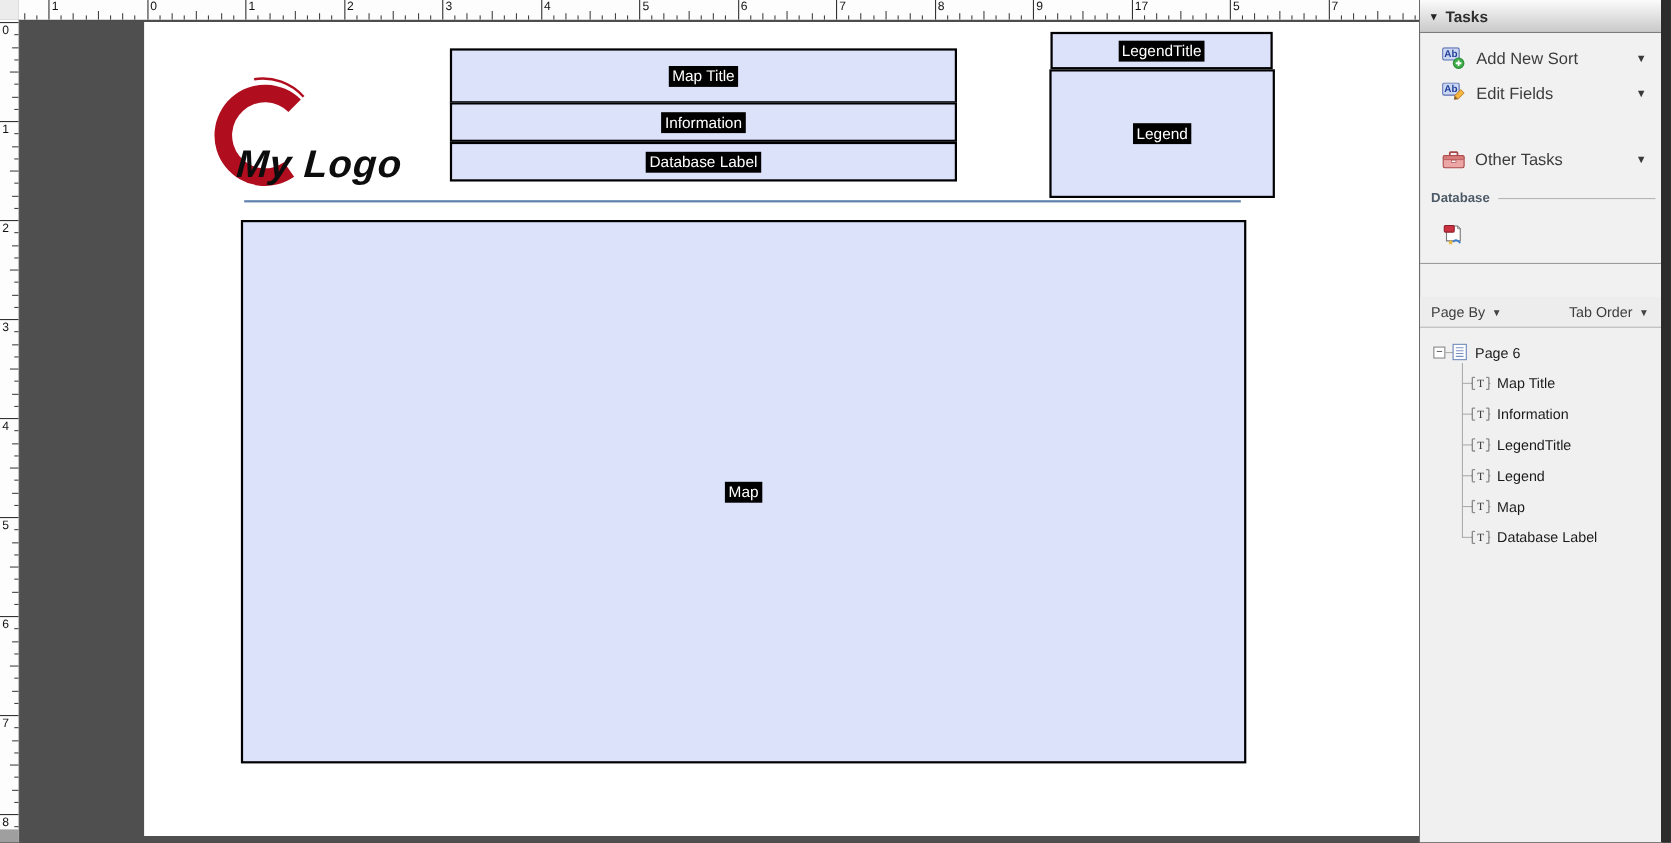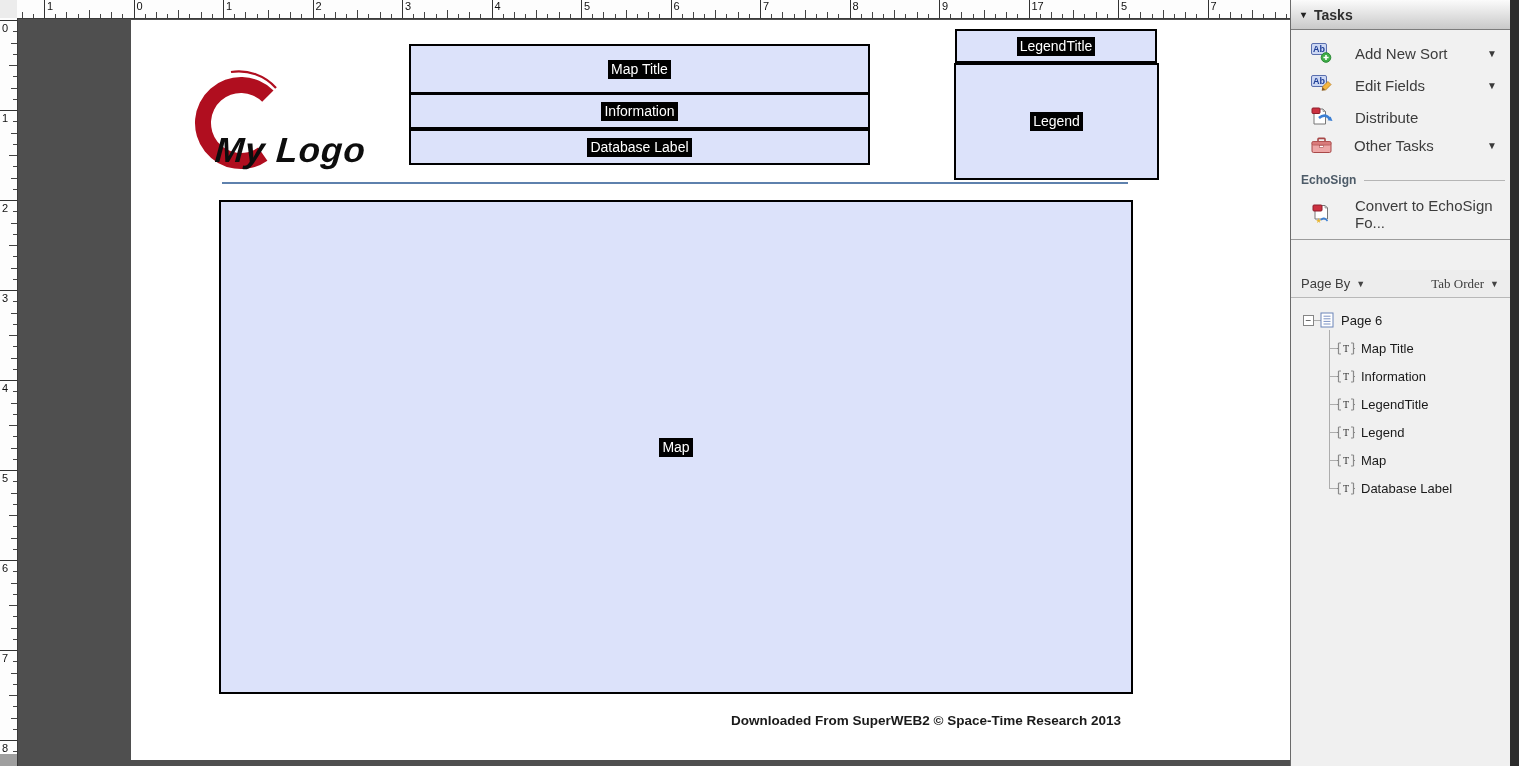--- a/index.html
+++ b/index.html
@@ -36,36 +36,36 @@
   
   #panel{left:1290px;top:0;width:220px;height:766px;background:#f1f1f1;
          border-left:1px solid #6a6a6a;}
   #edge-strip{left:1510px;top:0;width:9px;height:766px;background:#2c2c2c;}
   #tasks-header{left:0;top:0;width:220px;height:30px;
       background:linear-gradient(#fbfbfb,#c9c9c9);
       border-bottom:1px solid #7c7c7c;display:flex;align-items:center;
       font-size:14px;font-weight:700;color:#2e2e2e;padding-left:10px;box-sizing:border-box;}
   .hdr-caret{font-size:10px;margin-right:8px;color:#222;}
   .t-row{position:absolute;left:0;width:220px;height:32px;display:flex;
-         align-items:center;padding-left:20px;box-sizing:border-box;gap:22px;
+         align-items:center;padding-left:20px;box-sizing:border-box;gap:9px;
          font-size:15px;color:#3c3c3c;cursor:default;}
   .t-arrow{margin-left:auto;margin-right:14px;font-size:10px;color:#3a3a3a;}
   #echosign-header{left:0;top:172px;width:220px;height:16px;display:flex;align-items:center;
          padding-left:10px;box-sizing:border-box;font-size:12px;font-weight:700;color:#4d5b68;}
   #echosign-header .rule{flex:1;border-top:1px solid #b5b5b5;margin:0 6px 0 8px;}
   #section-div{left:0;top:239px;width:220px;height:0;border-top:1px solid #9c9c9c;}
   #fields-header{left:0;top:240px;width:220px;height:28px;background:#f4f4f4;
       border-top:1px solid #ffffff;border-bottom:1px solid #c6c6c6;
       display:flex;align-items:center;padding-left:10px;box-sizing:border-box;
       font-size:15px;font-weight:700;color:#1f1f1f;}
   #sortbar{left:0;top:270px;width:220px;height:28px;background:#ededed;
       border-bottom:1px solid #b8b8b8;display:flex;align-items:center;
       padding:0 12px 0 10px;box-sizing:border-box;font-size:13px;color:#3d3d3d;}
   .sb-caret{font-size:9px;color:#444;margin-left:6px;}
-  #sort-tab{margin-left:auto;display:flex;align-items:center;font-family:Liberation Serif, serif;}
+  #sort-tab{margin-left:auto;display:flex;align-items:center;}
 
   
   #tree{left:0;top:299px;width:220px;height:467px;background:#f0f0f0;}
   .tree-row{position:absolute;left:0;width:220px;height:28px;display:flex;
             align-items:center;font-size:13px;color:#1a1a1a;}
   .tree-row .lbl{margin-left:6px;}
   .expander{position:absolute;left:12px;width:11px;height:11px;background:#fff;
             border:1px solid #858585;box-sizing:border-box;display:flex;align-items:center;
             justify-content:center;font-size:10px;line-height:9px;color:#333;}
   .conn{position:absolute;background:#adadad;}
@@ -310,21 +310,20 @@
     <div class="field" style="left:824px;top:9px;width:198px;height:30px">
       <span class="chip">LegendTitle</span>
     </div>
     <div class="field" style="left:823px;top:43px;width:201px;height:113px">
       <span class="chip">Legend</span>
     </div>
     <div class="field" style="left:88px;top:180px;width:910px;height:490px">
       <span class="chip">Map</span>
     </div>
 
-    <div id="footer-text" class="abs">Downloaded From SuperWEB2 © Space-Time Research 2013</div>
   </div>
 
   <div id="panel" class="abs">
 
     <div id="tasks-header" class="abs">
       <span class="hdr-caret">▾</span>
       <span>Tasks</span>
     </div>
 
     <div class="t-row" style="top:37px">
@@ -348,62 +347,49 @@
           <g transform="translate(18.5,8) rotate(45)">
             <rect x="-2.2" y="0" width="4.4" height="8" fill="#f5b63f" stroke="#b3751d" stroke-width="0.7"></rect>
             <polygon points="-2.2,8 2.2,8 0,11" fill="#8a5a1e"></polygon>
           </g>
         </svg>
       </span>
       <span>Edit Fields</span>
       <span class="t-arrow">▼</span>
     </div>
 
-    <div class="t-row" style="top:101px">
-      <span class="icon">
-        <svg width="22" height="20" viewBox="0 0 22 20">
-          <path d="M3 2 h9 l2.5 2.5 V17 H3 Z" fill="#fff" stroke="#777"></path>
-          <path d="M12 2 l2.5 2.5 H12 Z" fill="#ddd" stroke="#777" stroke-width="0.6"></path>
-          <rect x="1" y="1" width="8" height="5.5" rx="1" fill="#cc3140" stroke="#8d1f2c"></rect>
-          <path d="M8 11 q6 -5 11 1" fill="none" stroke="#3b7fd4" stroke-width="2.6"></path>
-          <polygon points="19.6,9.4 21.5,14 16.6,13.3" fill="#3b7fd4"></polygon>
-        </svg>
-      </span>
-      <span>Distribute</span>
-    </div>
 
     <div class="t-row" style="top:129px">
       <span class="icon">
         <svg width="21" height="18" viewBox="0 0 21 18">
           <path d="M7 6 V3.2 Q7 2.4 7.8 2.4 H13.2 Q14 2.4 14 3.2 V6" fill="none" stroke="#a84848" stroke-width="1.6"></path>
           <rect x="1" y="5.5" width="19" height="11" rx="1.5" fill="#eda6a6" stroke="#a84848"></rect>
           <rect x="1" y="5.5" width="19" height="3.6" rx="1.5" fill="#d97b7b" stroke="#a84848" stroke-width="0.6"></rect>
           <rect x="8.4" y="9.6" width="4.2" height="2" fill="#fff" stroke="#a84848" stroke-width="0.6"></rect>
         </svg>
       </span>
       <span>Other Tasks</span>
       <span class="t-arrow">▼</span>
     </div>
 
     <div id="echosign-header" class="abs">
-      <span>EchoSign</span>
+      <span>Database</span>
       <span class="rule"></span>
     </div>
 
     <div class="t-row" style="top:198px">
       <span class="icon">
         <svg width="22" height="20" viewBox="0 0 22 20">
           <path d="M4 1.5 h10 l2.5 2.5 V15 H4 Z" fill="#fff" stroke="#777"></path>
           <path d="M14 1.5 l2.5 2.5 H14 Z" fill="#ddd" stroke="#777" stroke-width="0.6"></path>
           <rect x="2" y="1" width="9" height="6" rx="1" fill="#cc3140" stroke="#8d1f2c"></rect>
           <text x="4.6" y="19" font-size="7" fill="#e8b633" font-family="Liberation Sans">★</text>
           <path d="M10 16 q2.5 -3 5 -0.5 l1.5 1.5" fill="none" stroke="#3b7fd4" stroke-width="1.6"></path>
         </svg>
       </span>
-      <span>Convert to EchoSign Fo...</span>
     </div>
 
     <div id="section-div" class="abs"></div>
 
 
     <div id="sortbar" class="abs">
       <span>
         <span>Page By</span>
       </span>
       <span class="sb-caret">▼</span>

